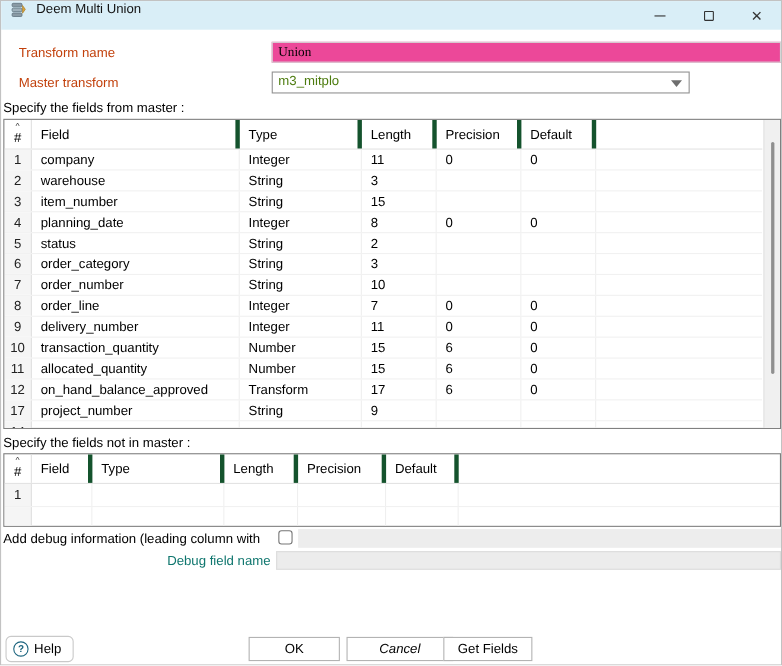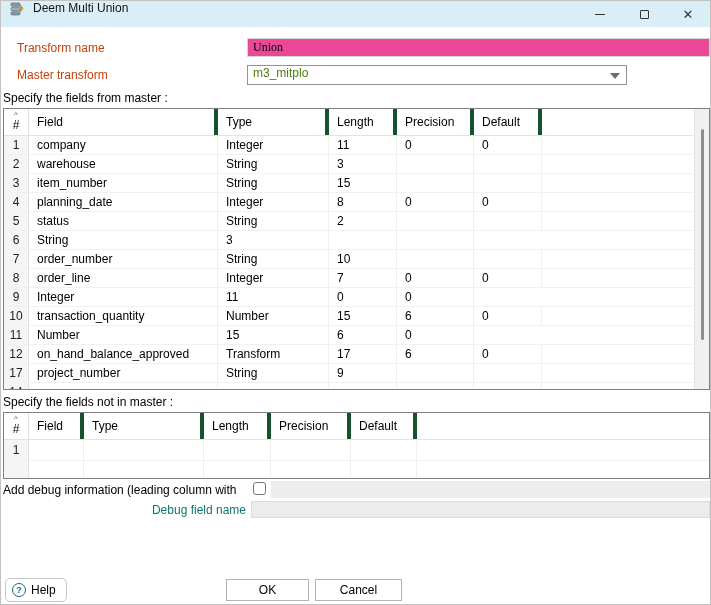--- a/index.html
+++ b/index.html
@@ -75,21 +75,21 @@
     position:absolute; height:22px; background:#fff; border:1px solid #b3b3b3; border-radius:0;
     display:flex; align-items:center; justify-content:center; font-size:12px; color:#000; cursor:default;
   }
   .btn-help { left:4px; top:577px; height:24px; padding:0 10px 0 6px; border-color:#c9c9c9; border-radius:5px; gap:5px; }
   .help-ring {
     width:14px; height:14px; border:1.5px solid #1d657f; border-radius:50%;
     display:flex; align-items:center; justify-content:center;
     font-size:9px; font-weight:bold; color:#1d657f;
   }
   .btn-ok { left:225px; top:578px; width:83px; }
-  .btn-cancel { left:314px; top:578px; width:87px; }
+  .btn-cancel { left:314px; top:578px; width:97px;font-style:italic; }
   .btn-getfields { left:402px; top:578px; width:81px; }
 </style>
 </head>
 <body>
 
 <div class="window">
 
   <div class="titlebar">
     <span style="display:inline-flex;">
       <svg width="16" height="16" viewBox="0 0 16 16">
@@ -185,20 +185,21 @@
             <div class="cell">status</div>
             <div class="cell">String</div>
             <div class="cell">2</div>
             <div class="cell"></div>
             <div class="cell"></div>
             <div class="cell filler"></div>
           </div>
 
           <div class="g-row">
             <div class="cell num">6</div>
+            <div class="cell">order_category</div>
             <div class="cell">String</div>
             <div class="cell">3</div>
             <div class="cell"></div>
             <div class="cell"></div>
             <div class="cell filler"></div>
           </div>
 
           <div class="g-row">
             <div class="cell num">7</div>
             <div class="cell">order_number</div>
@@ -214,39 +215,41 @@
             <div class="cell">order_line</div>
             <div class="cell">Integer</div>
             <div class="cell">7</div>
             <div class="cell">0</div>
             <div class="cell">0</div>
             <div class="cell filler"></div>
           </div>
 
           <div class="g-row">
             <div class="cell num">9</div>
+            <div class="cell">delivery_number</div>
             <div class="cell">Integer</div>
             <div class="cell">11</div>
             <div class="cell">0</div>
             <div class="cell">0</div>
             <div class="cell filler"></div>
           </div>
 
           <div class="g-row">
             <div class="cell num">10</div>
             <div class="cell">transaction_quantity</div>
             <div class="cell">Number</div>
             <div class="cell">15</div>
             <div class="cell">6</div>
             <div class="cell">0</div>
             <div class="cell filler"></div>
           </div>
 
           <div class="g-row">
             <div class="cell num">11</div>
+            <div class="cell">allocated_quantity</div>
             <div class="cell">Number</div>
             <div class="cell">15</div>
             <div class="cell">6</div>
             <div class="cell">0</div>
             <div class="cell filler"></div>
           </div>
 
           <div class="g-row">
             <div class="cell num">12</div>
             <div class="cell">on_hand_balance_approved</div>
@@ -328,14 +331,15 @@
 
   <div class="debug-name-label">Debug field name</div>
   <input class="debug-name-input" disabled="" value="" style="">
 
   <div class="btn btn-help">
     <span class="help-ring">?</span>
     <span>Help</span>
   </div>
   <div class="btn btn-ok">OK</div>
   <div class="btn btn-cancel">Cancel</div>
+  <div class="btn btn-getfields">Get Fields</div>
 
 </div>
 
 </body></html>

